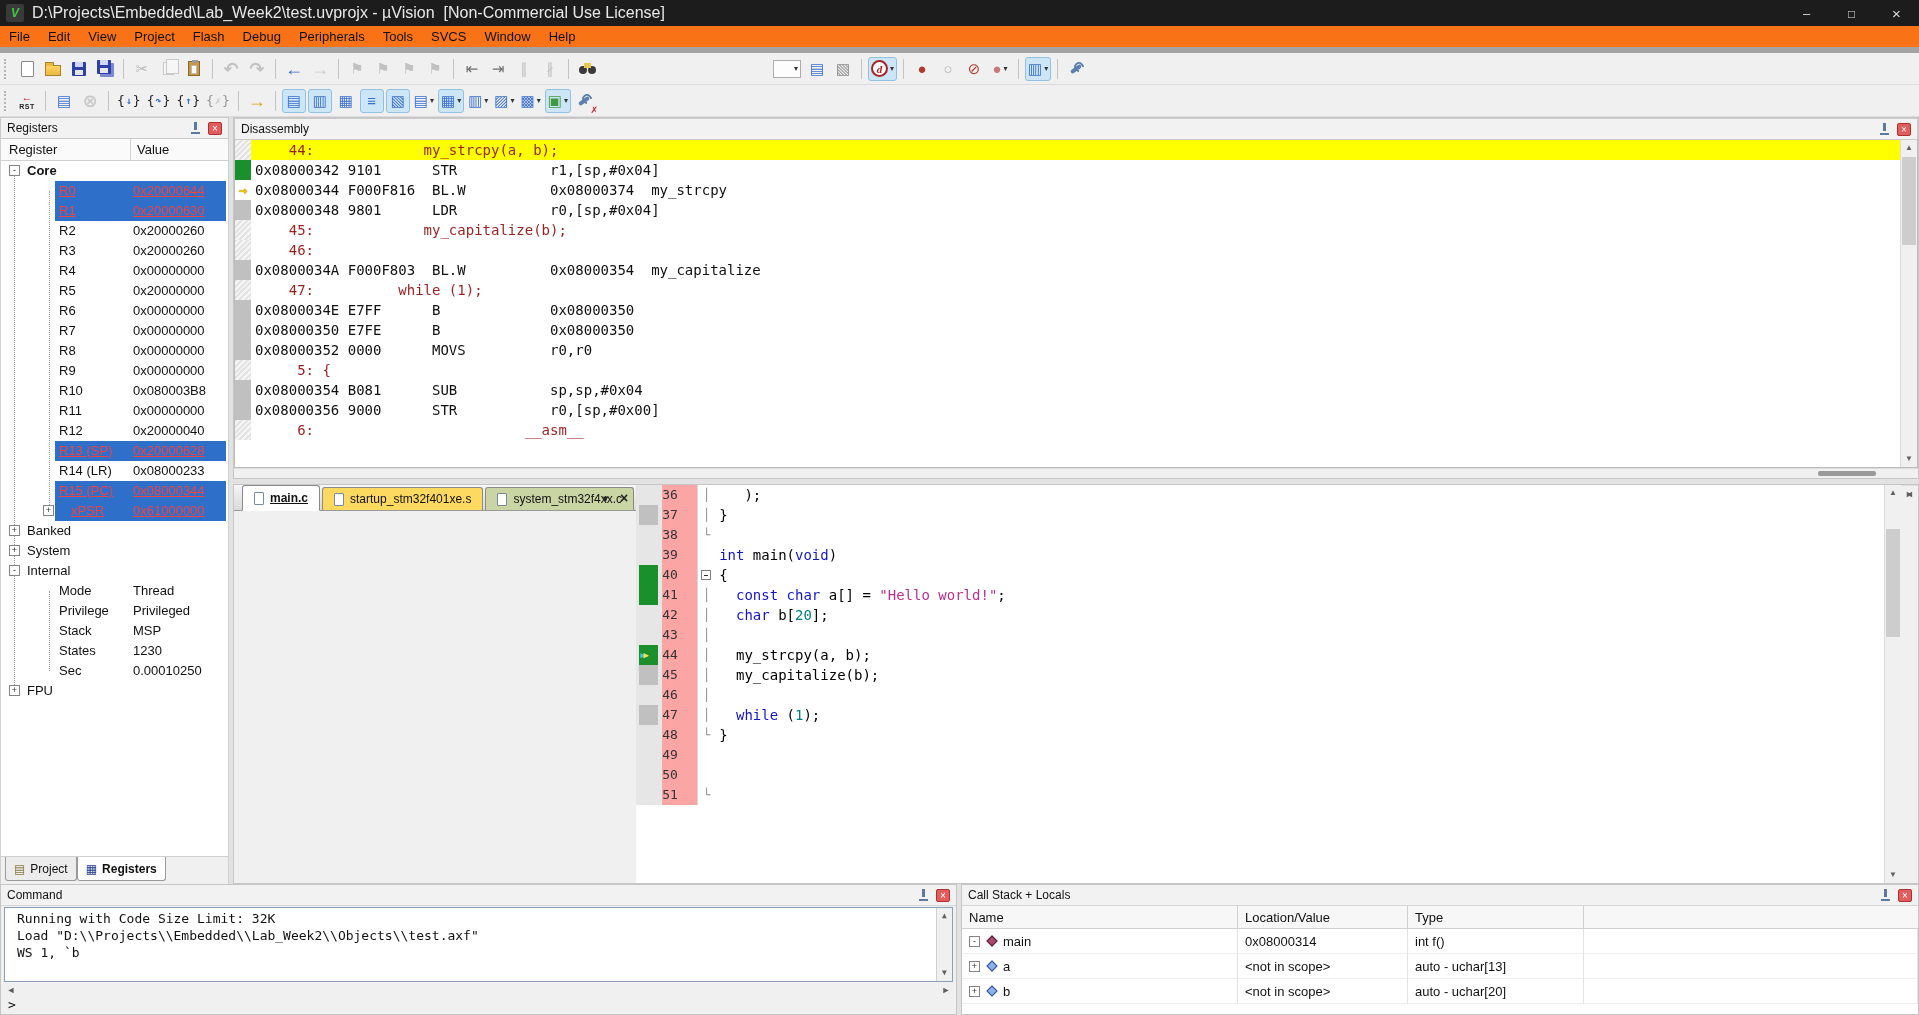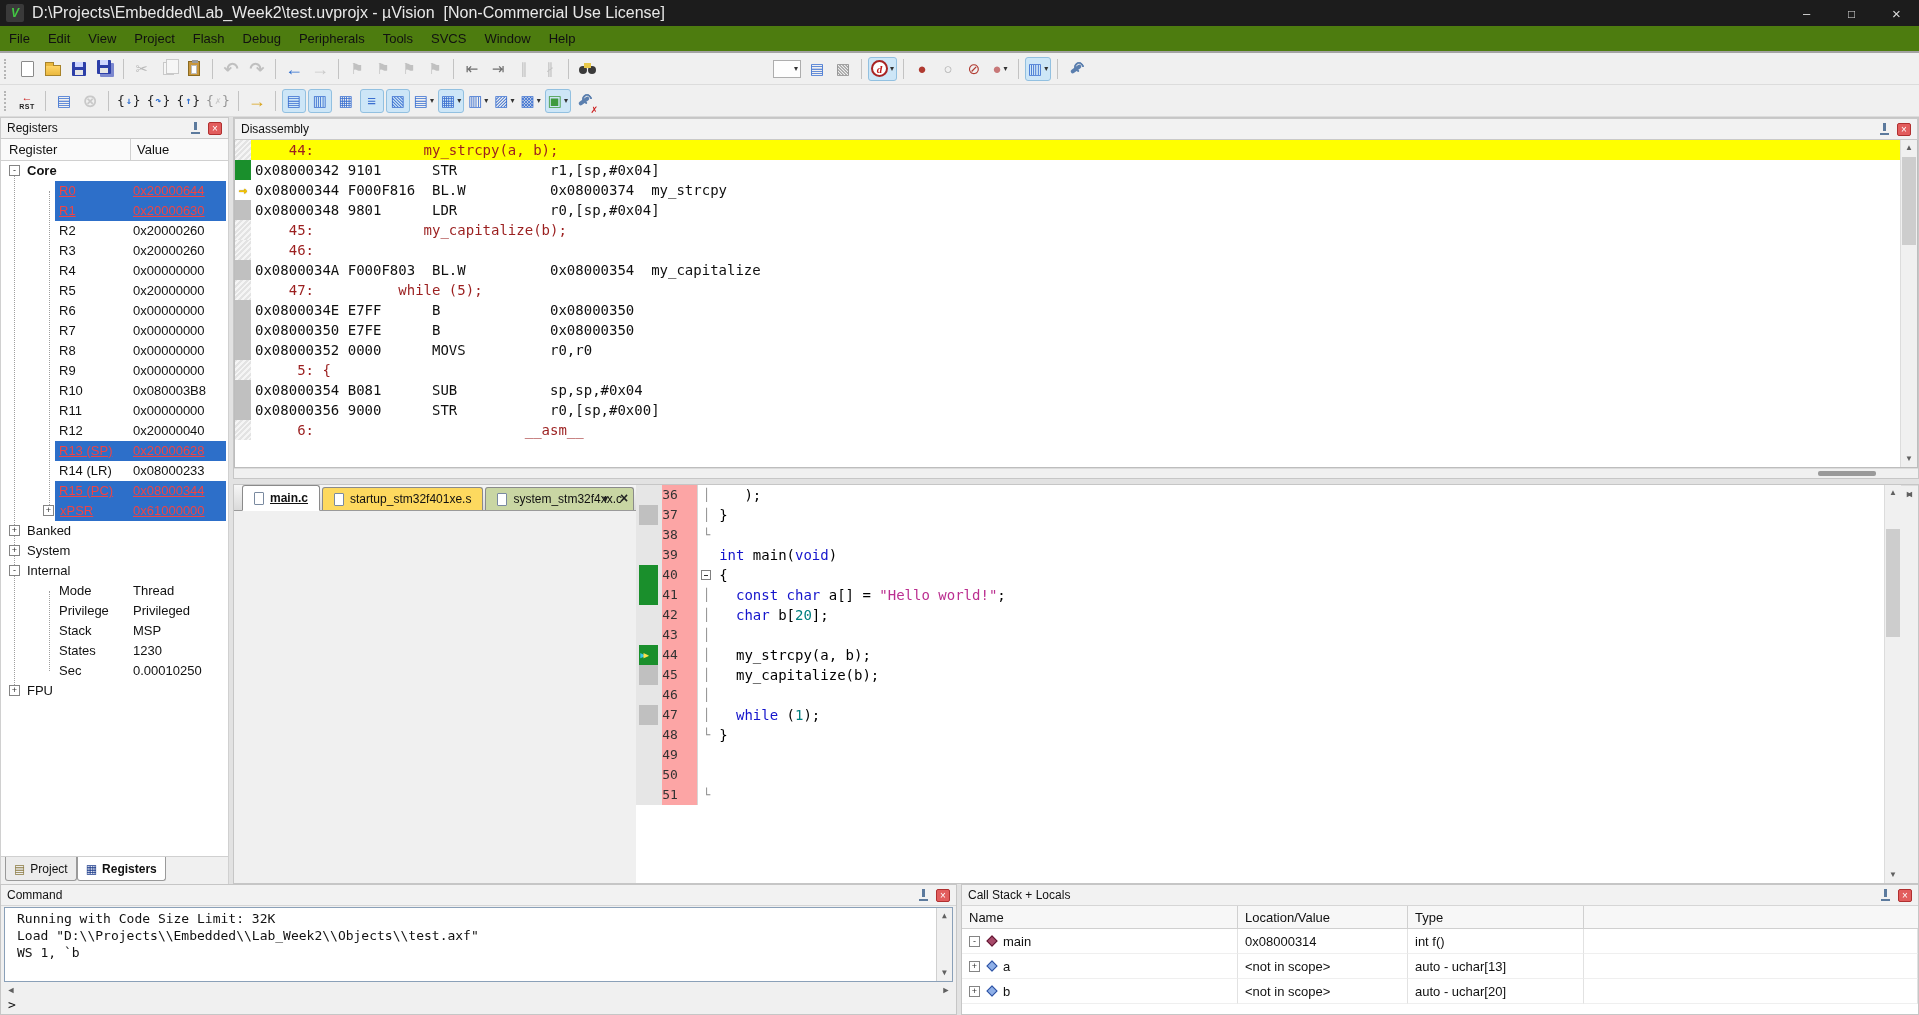--- a/index.html
+++ b/index.html
@@ -9,21 +9,21 @@
 
 .titlebar{height:26px;background:#1c1c1c;color:#e8e8e8;display:flex;align-items:center;}
 .logo{width:18px;height:18px;margin:0 8px 0 6px;background:#3a3a3a;color:#43c843;font-weight:bold;
   display:flex;align-items:center;justify-content:center;font-size:12px;border-radius:2px;font-style:italic;}
 .title-text{font-size:16px;white-space:pre;}
 .tb-spring{flex:1;}
 .wbtn{width:45px;height:26px;display:flex;align-items:center;justify-content:center;color:#ddd;font-size:13px;}
 .w-min::before{content:"–";} .w-max::before{content:"□";font-size:12px;} .w-close::before{content:"×";font-size:15px;}
 
 
-.menubar{height:27px;background:#4d7c0f;display:flex;align-items:flex-end;border-bottom:2px solid #a3a3a3;}
+.menubar{height:27px;background:#f97316;display:flex;align-items:flex-end;border-bottom:6px solid #a3a3a3;}
 .mitem{padding:0 9px;height:100%;display:flex;align-items:center;}
 
 
 .toolbar{height:32px;background:#f0f0f0;display:flex;align-items:center;gap:2px;padding:0 2px;border-bottom:1px solid #dcdcdc;}
 .grip{width:5px;height:20px;border-left:2px dotted #b5b5b5;margin:0 4px 0 2px;}
 .tsep{width:1px;height:20px;background:#c3c3c3;margin:0 4px;flex:0 0 1px;}
 .tbtn{min-width:24px;height:24px;display:flex;align-items:center;justify-content:center;border-radius:3px;position:relative;padding:0 2px;}
 .tbtn.hl{background:#cde6f7;border:1px solid #92c0e0;}
 .tbtn.dis{opacity:.45;}
 .g{font-size:15px;line-height:1;}
@@ -473,21 +473,21 @@
         <div class="rrow">
           <span class="rlab" style="left: 58px;">R14 (LR)</span>
           <span class="rval">0x08000233</span>
         </div>
         <div class="rrow sel">
           <span class="rlab" style="left: 58px;">R15 (PC)</span>
           <span class="rval">0x08000344</span>
         </div>
         <div class="rrow sel">
           <span class="tgl" style="left: 42px;">+</span>
-          <span class="rlab" style="left: 59px;">xPSR</span>
+          <span class="rlab" style="left: 70px;">xPSR</span>
           <span class="rval">0x61000000</span>
         </div>
         <div class="rrow">
           <span class="tgl" style="left: 8px;">+</span>
           <span class="rlab" style="left: 26px;">Banked</span>
         </div>
         <div class="rrow">
           <span class="tgl" style="left: 8px;">+</span>
           <span class="rlab" style="left: 26px;">System</span>
         </div>
@@ -567,21 +567,21 @@
             <div class="dline">
               <span class="dgut hatch"></span>
               <span class="dtext src">    46:</span>
             </div>
             <div class="dline">
               <span class="dgut gray"></span>
               <span class="dtext asm">0x0800034A F000F803  BL.W          0x08000354  my_capitalize</span>
             </div>
             <div class="dline">
               <span class="dgut hatch"></span>
-              <span class="dtext src">    47:          while (5);</span>
+              <span class="dtext src">    47:          while (1);</span>
             </div>
             <div class="dline">
               <span class="dgut gray"></span>
               <span class="dtext asm">0x0800034E E7FF      B             0x08000350</span>
             </div>
             <div class="dline">
               <span class="dgut gray"></span>
               <span class="dtext asm">0x08000350 E7FE      B             0x08000350</span>
             </div>
             <div class="dline">

